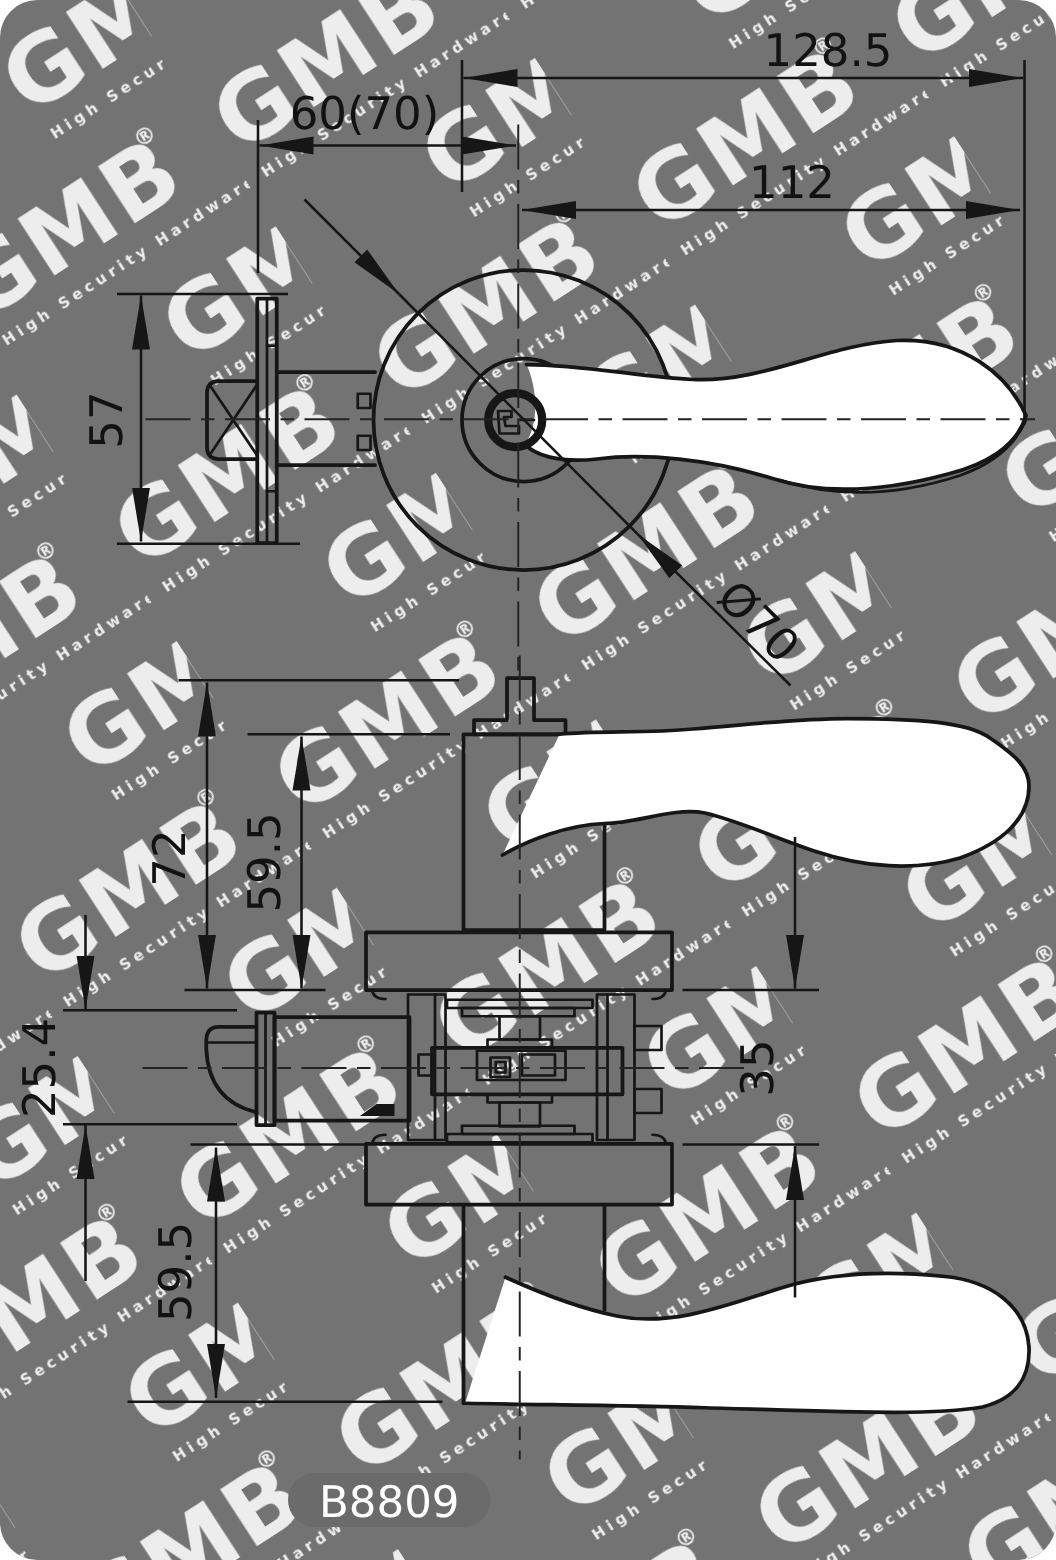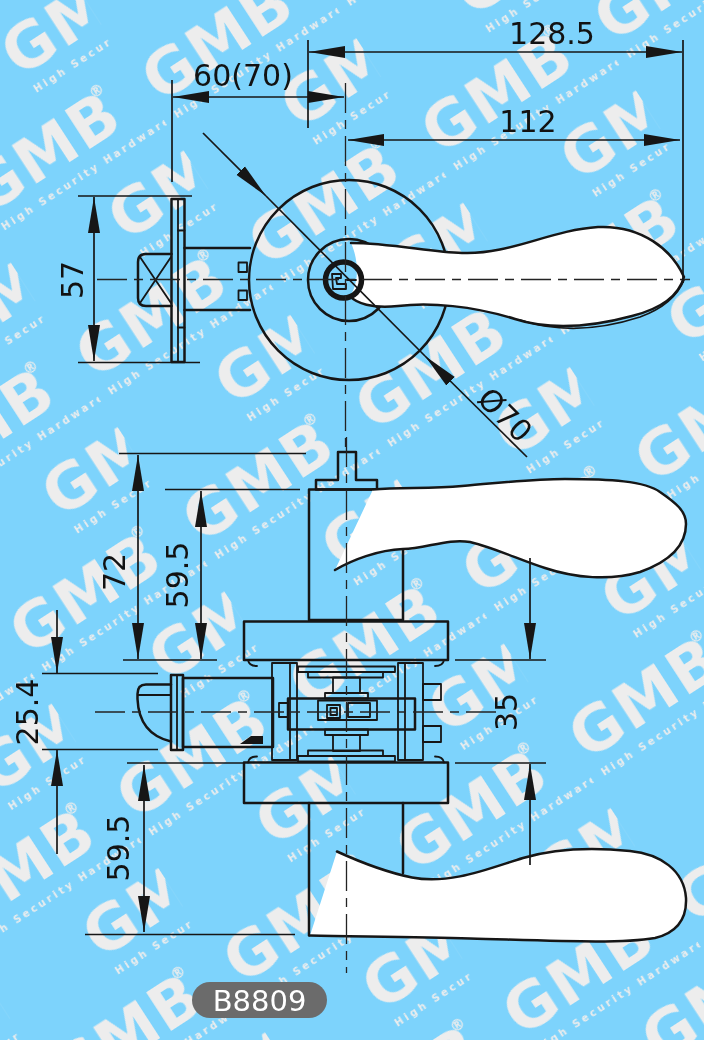--- a/index.html
+++ b/index.html
@@ -1,16 +1,16 @@
 <!DOCTYPE html>
 <html><head>
 <meta charset="utf-8">
 <style>
   html,body{margin:0;padding:0;background:#ffffff;}
-  #stage{position:relative;width:704px;height:1040px;background:#7dd3fc;overflow:hidden;}
+  #stage{position:relative;width:704px;height:1040px;background:#737373;overflow:hidden;border-radius:25px;}
   svg{display:block;}
   .outline{stroke:#161616;fill:none;stroke-width:2.5;stroke-linecap:round;stroke-linejoin:round;}
   .thin{stroke:#161616;fill:none;stroke-width:1.8;stroke-linecap:round;stroke-linejoin:round;}
   .thick{stroke:#161616;fill:none;stroke-width:5.5;}
   .white{fill:#ffffff;stroke:none;}
   .cline{stroke:#232323;fill:none;stroke-width:1.3;stroke-dasharray:30 7 9 7;}
   .dline{stroke:#161616;fill:none;stroke-width:1.7;}
   .dim{font-family:"DejaVu Sans","Liberation Sans",sans-serif;font-size:30px;fill:#121212;}
   .wm-big{font-family:"DejaVu Sans","Liberation Sans",sans-serif;font-weight:bold;font-size:62px;letter-spacing:2px;}
   .wm-sm{font-family:"DejaVu Sans","Liberation Sans",sans-serif;font-weight:bold;font-size:10px;letter-spacing:3px;}

